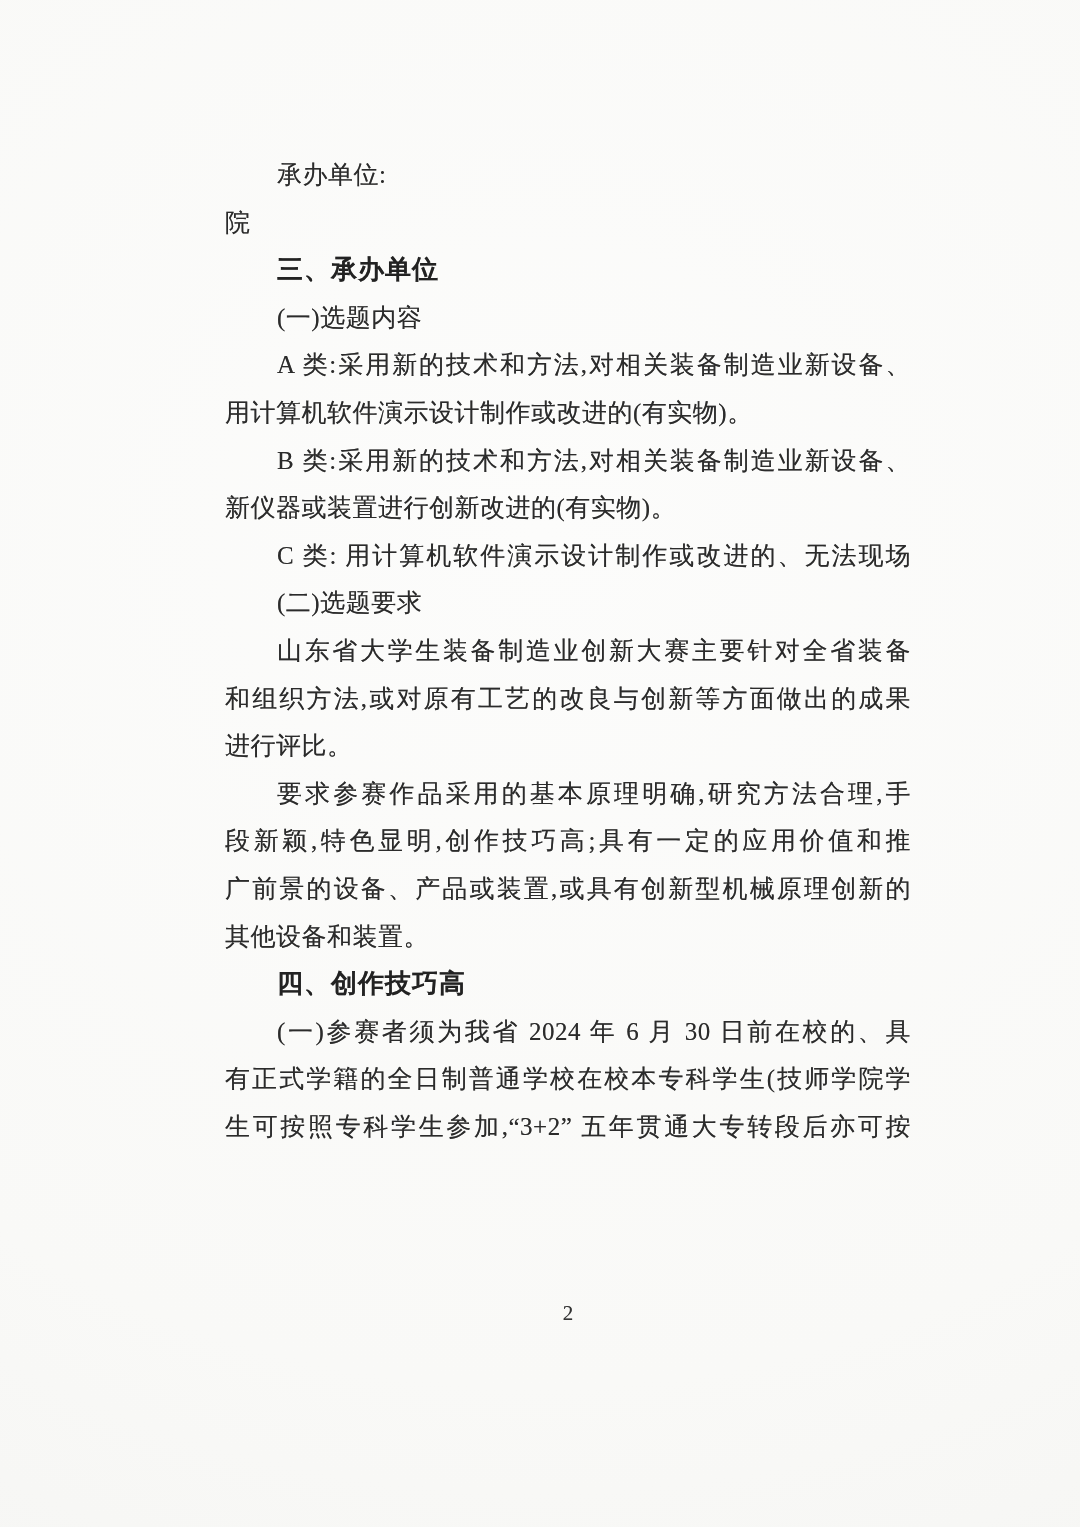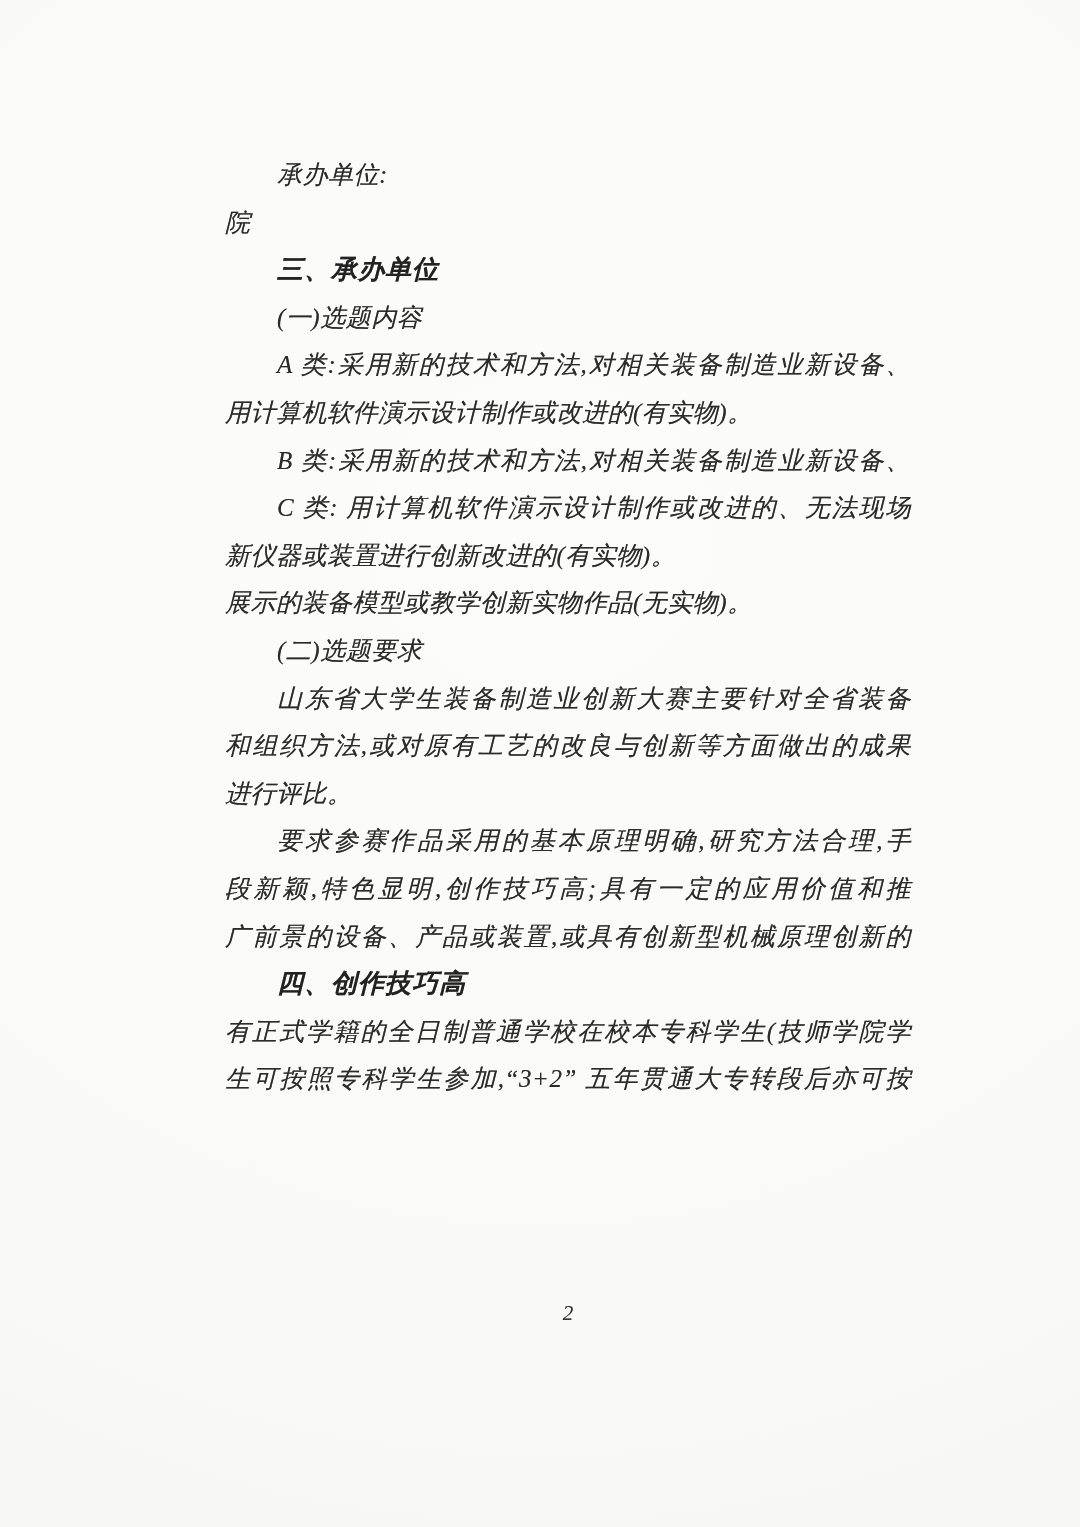--- a/index.html
+++ b/index.html
@@ -9,21 +9,20 @@
     font-family: "Liberation Serif", "DejaVu Serif", serif;
   }
   .page {
     position: relative;
     width: 1080px;
     height: 1527px;
     background:
       radial-gradient(ellipse 140% 90% at 50% 35%, #fcfcfb 0%, #f9f9f7 62%, #f4f4f2 100%);
     overflow: hidden;
     color: #2b2b2b;
-    font-style: italic;
   }
   .content {
     position: absolute;
     left: 225px;
     top: 151px;
     width: 686px;
   }
   .line {
     height: 47.6px;
     line-height: 47.6px;
@@ -64,28 +63,29 @@
 
 <div class="page">
   <div class="content">
     <div class="line indent">承办单位:</div>
     <div class="line">院</div>
     <div class="line indent heading">三、承办单位</div>
     <div class="line indent">(一)选题内容</div>
     <div class="line indent justify">A 类:采用新的技术和方法,对相关装备制造业新设备、</div>
     <div class="line">用计算机软件演示设计制作或改进的(有实物)。</div>
     <div class="line indent justify">B 类:采用新的技术和方法,对相关装备制造业新设备、</div>
+    <div class="line">新仪器或装置进行创新改进的(有实物)。</div>
     <div class="line indent justify">C 类: 用计算机软件演示设计制作或改进的、无法现场</div>
-    <div class="line">新仪器或装置进行创新改进的(有实物)。</div>
-    <div class="line">展示的装备模型或教学创新实物作品(无实物)。</div>
     <div class="line indent">(二)选题要求</div>
     <div class="line indent justify">山东省大学生装备制造业创新大赛主要针对全省装备</div>
     <div class="line justify">和组织方法,或对原有工艺的改良与创新等方面做出的成果</div>
     <div class="line">进行评比。</div>
     <div class="line indent justify">要求参赛作品采用的基本原理明确,研究方法合理,手</div>
     <div class="line justify">段新颖,特色显明,创作技巧高;具有一定的应用价值和推</div>
     <div class="line justify">广前景的设备、产品或装置,或具有创新型机械原理创新的</div>
+    <div class="line">其他设备和装置。</div>
     <div class="line indent heading">四、创作技巧高</div>
+    <div class="line indent justify">(一)参赛者须为我省 2024 年 6 月 30 日前在校的、具</div>
     <div class="line justify">有正式学籍的全日制普通学校在校本专科学生(技师学院学</div>
     <div class="line justify">生可按照专科学生参加,“3+2” 五年贯通大专转段后亦可按</div>
   </div>
   <div class="page-num">2</div>
 </div>
 
 </body></html>

